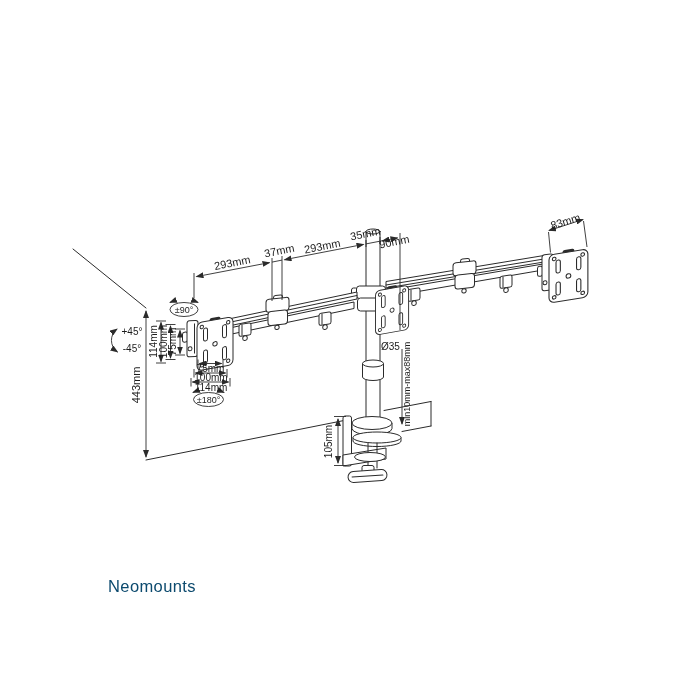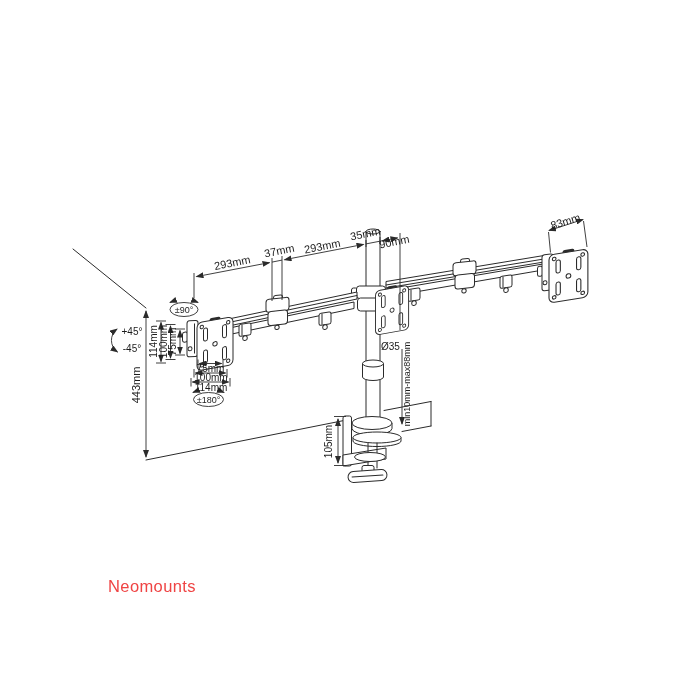--- a/index.html
+++ b/index.html
@@ -6,21 +6,21 @@
   #stage{position:relative;width:700px;height:700px;background:#ffffff;overflow:hidden;
          font-family:"Liberation Sans",sans-serif;}
   svg{position:absolute;left:0;top:0;}
   .lines{stroke:#2b2b2b;stroke-width:1;fill:none;stroke-linecap:round;stroke-linejoin:round;}
   .part{stroke:#2b2b2b;stroke-width:1;fill:#ffffff;stroke-linejoin:round;}
   .dims{stroke:#2b2b2b;stroke-width:0.9;fill:none;stroke-linecap:butt;}
   .lbl{fill:#1c1c1c;font-family:"Liberation Sans",sans-serif;font-size:11px;}
   .lbl-s{fill:#1c1c1c;font-family:"Liberation Sans",sans-serif;font-size:9px;}
   .lbl-m{fill:#1c1c1c;font-family:"Liberation Sans",sans-serif;font-size:10px;}
   #brand{position:absolute;left:108px;top:577px;font-size:16.5px;font-weight:500;
-         letter-spacing:0.4px;color:#ef4444;}
+         letter-spacing:0.4px;color:#0c4a6e;}
 </style>
 </head>
 <body>
 
 <div id="stage">
 <svg width="700" height="700" viewBox="0 0 700 700">
   <defs>
     <marker id="ah" markerWidth="8" markerHeight="6" refX="7" refY="3" orient="auto-start-reverse" markerUnits="userSpaceOnUse" viewBox="0 0 8 6">
       <path d="M0,0 L8,3 L0,6 Z" fill="#2b2b2b"></path>
     </marker>

